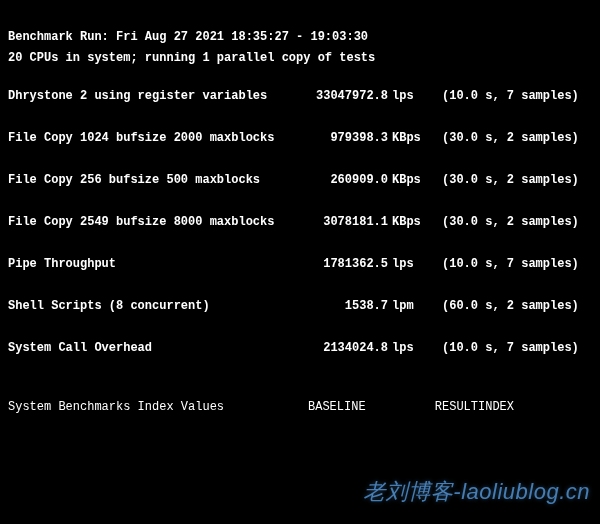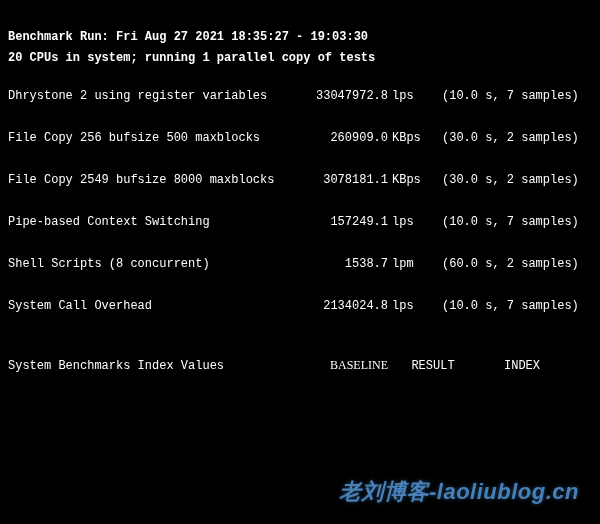--- a/index.html
+++ b/index.html
@@ -19,20 +19,21 @@
     padding: 6px 8px 8px 8px;
     white-space: pre;
     overflow: hidden;
     position: relative;
   }
   .header {
     font-weight: bold;
   }
   .row {
     display: block;
+    font-weight: bold;
   }
   .name {
     display: inline-block;
     width: 300px;
   }
   .val {
     display: inline-block;
     width: 80px;
     text-align: right;
   }
@@ -48,62 +49,62 @@
     text-align: left;
     padding-left: 8px;
   }
   .iname {
     display: inline-block;
     width: 300px;
   }
   .base {
     display: inline-block;
     width: 80px;
-    text-align: right;
-    font-family: Liberation Serif, serif;
+    text-align: left;
   }
   .result {
     display: inline-block;
     width: 90px;
-    text-align: center;
+    text-align: right;
   }
   .idx {
     display: inline-block;
     width: 62px;
-    text-align: right;
+    text-align: left;
   }
   .ihdr {
     font-weight: normal;
   }
   .blank {
     height: 17px;
   }
   .watermark {
     position: absolute;
-    right: 21px;
+    right: 10px;
     bottom: 22px;
     font-family: "Arial", sans-serif;
     font-size: 22px;
-    font-weight: bold;
+    font-weight: normal;
     font-style: italic;
     color: rgba(90, 160, 230, 0.75);
     text-shadow: 0 0 4px rgba(90,160,230,0.4);
     letter-spacing: 0.5px;
     pointer-events: none;
     white-space: nowrap;
   }
 </style>
 </head>
 <body>
 
 <div class="terminal">
 <span class="header">Benchmark Run: Fri Aug 27 2021 18:35:27 - 19:03:30</span>
 <span class="header">20 CPUs in system; running 1 parallel copy of tests</span>
 <div class="blank"></div><div id="throughput-block"><span class="row"><span class="name">Dhrystone 2 using register variables</span><span class="val">33047972.8</span><span class="unit">lps</span><span class="timing">(10.0 s, 7 samples)</span></span>
+<span class="row"><span class="name">File Copy 1024 bufsize 2000 maxblocks</span><span class="val">979398.3</span><span class="unit">KBps</span><span class="timing">(30.0 s, 2 samples)</span></span>
 <span class="row"><span class="name">File Copy 256 bufsize 500 maxblocks</span><span class="val">260909.0</span><span class="unit">KBps</span><span class="timing">(30.0 s, 2 samples)</span></span>
 <span class="row"><span class="name">File Copy 2549 bufsize 8000 maxblocks</span><span class="val">3078181.1</span><span class="unit">KBps</span><span class="timing">(30.0 s, 2 samples)</span></span>
-<span class="row"><span class="name">Pipe-based Context Switching</span><span class="val">157249.1</span><span class="unit">lps</span><span class="timing">(10.0 s, 7 samples)</span></span>
+<span class="row"><span class="name">Pipe Throughput</span><span class="val">1781362.5</span><span class="unit">lps</span><span class="timing">(10.0 s, 7 samples)</span></span>
 <span class="row"><span class="name">Shell Scripts (8 concurrent)</span><span class="val">1538.7</span><span class="unit">lpm</span><span class="timing">(60.0 s, 2 samples)</span></span>
 <span class="row"><span class="name">System Call Overhead</span><span class="val">2134024.8</span><span class="unit">lps</span><span class="timing">(10.0 s, 7 samples)</span></span>
 </div><div class="blank"></div><span class="row ihdr"><span class="iname">System Benchmarks Index Values</span><span class="base">BASELINE</span><span class="result">RESULT</span><span class="idx">INDEX</span></span>
 
 <div class="watermark">老刘博客-laoliublog.cn</div>
 </div>
 
 </body></html>

